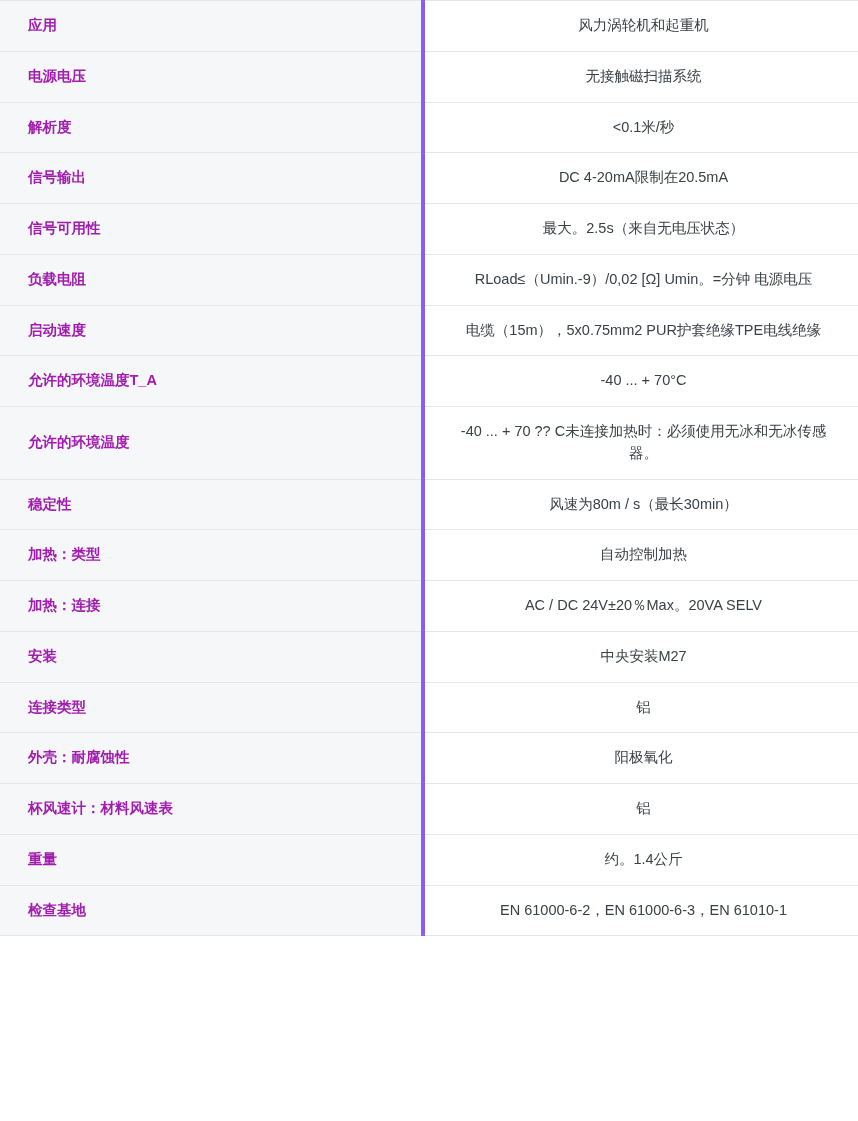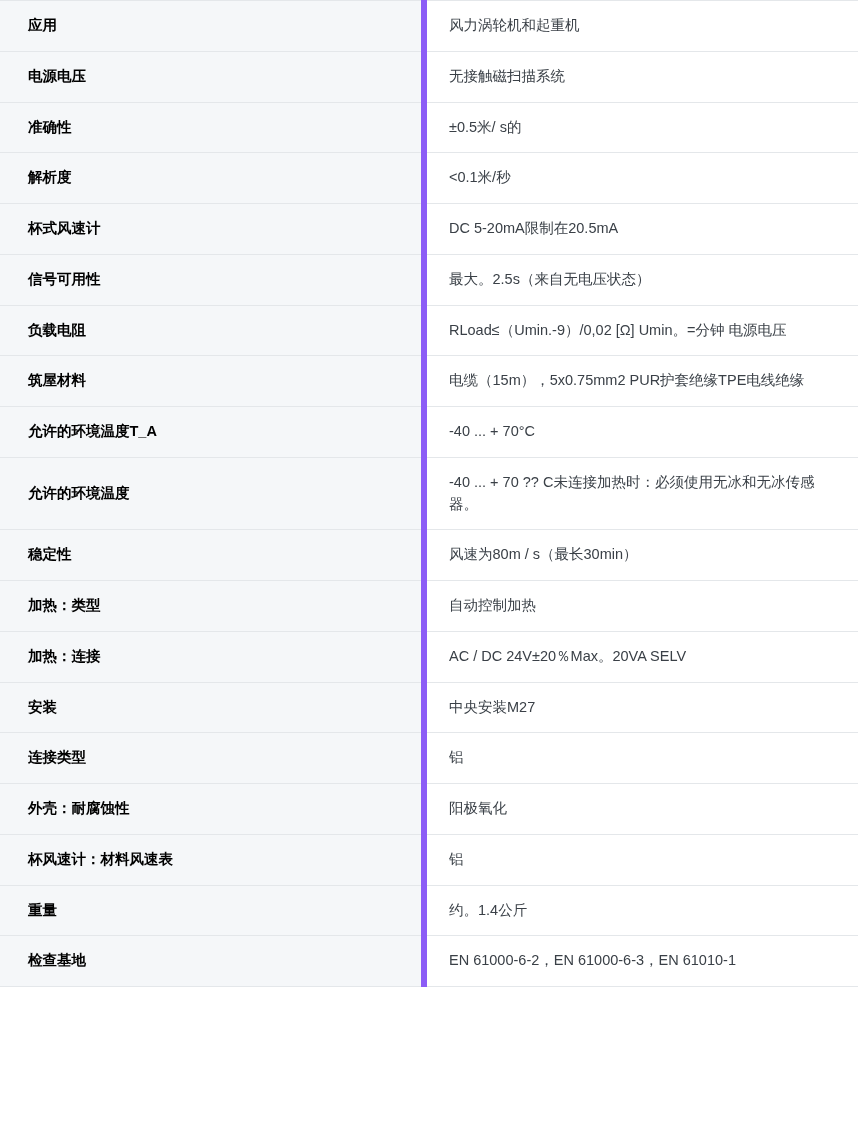--- a/index.html
+++ b/index.html
@@ -26,65 +26,62 @@
   .spec-table td {
     padding: 14px 18px 14px 28px;
     vertical-align: middle;
     font-size: 14.5px;
     line-height: 1.5;
   }
   .spec-table td.label {
     width: 375px;
     background: #f5f7f9;
     font-weight: bold;
-    color: #000000;
-    border-right: 6px solid #8b5cf6;
+    color: #a21caf;
+    border-right: 4px solid #8b5cf6;
   }
   .spec-table td.value {
     background: #ffffff;
     color: #3a4047;
     font-weight: normal;
     padding-left: 22px;
+    text-align: center;
   }
 </style>
 </head>
 <body>
 
 <table class="spec-table">
   <tbody>
     <tr>
       <td class="label">应用</td>
       <td class="value">风力涡轮机和起重机</td>
     </tr>
     <tr>
       <td class="label">电源电压</td>
       <td class="value">无接触磁扫描系统</td>
     </tr>
     <tr>
-      <td class="label">准确性</td>
-      <td class="value">±0.5米/ s的</td>
-    </tr>
-    <tr>
       <td class="label">解析度</td>
       <td class="value">&lt;0.1米/秒</td>
     </tr>
     <tr>
-      <td class="label">杯式风速计</td>
-      <td class="value">DC 5-20mA限制在20.5mA</td>
+      <td class="label">信号输出</td>
+      <td class="value">DC 4-20mA限制在20.5mA</td>
     </tr>
     <tr>
       <td class="label">信号可用性</td>
       <td class="value">最大。2.5s（来自无电压状态）</td>
     </tr>
     <tr>
       <td class="label">负载电阻</td>
       <td class="value">RLoad≤（Umin.-9）/0,02 [Ω] Umin。=分钟 电源电压</td>
     </tr>
     <tr>
-      <td class="label">筑屋材料</td>
+      <td class="label">启动速度</td>
       <td class="value">电缆（15m），5x0.75mm2 PUR护套绝缘TPE电线绝缘</td>
     </tr>
     <tr>
       <td class="label">允许的环境温度T_A</td>
       <td class="value">-40 ... + 70°C</td>
     </tr>
     <tr>
       <td class="label">允许的环境温度</td>
       <td class="value">-40 ... + 70 ?? C未连接加热时：必须使用无冰和无冰传感器。</td>
     </tr>

